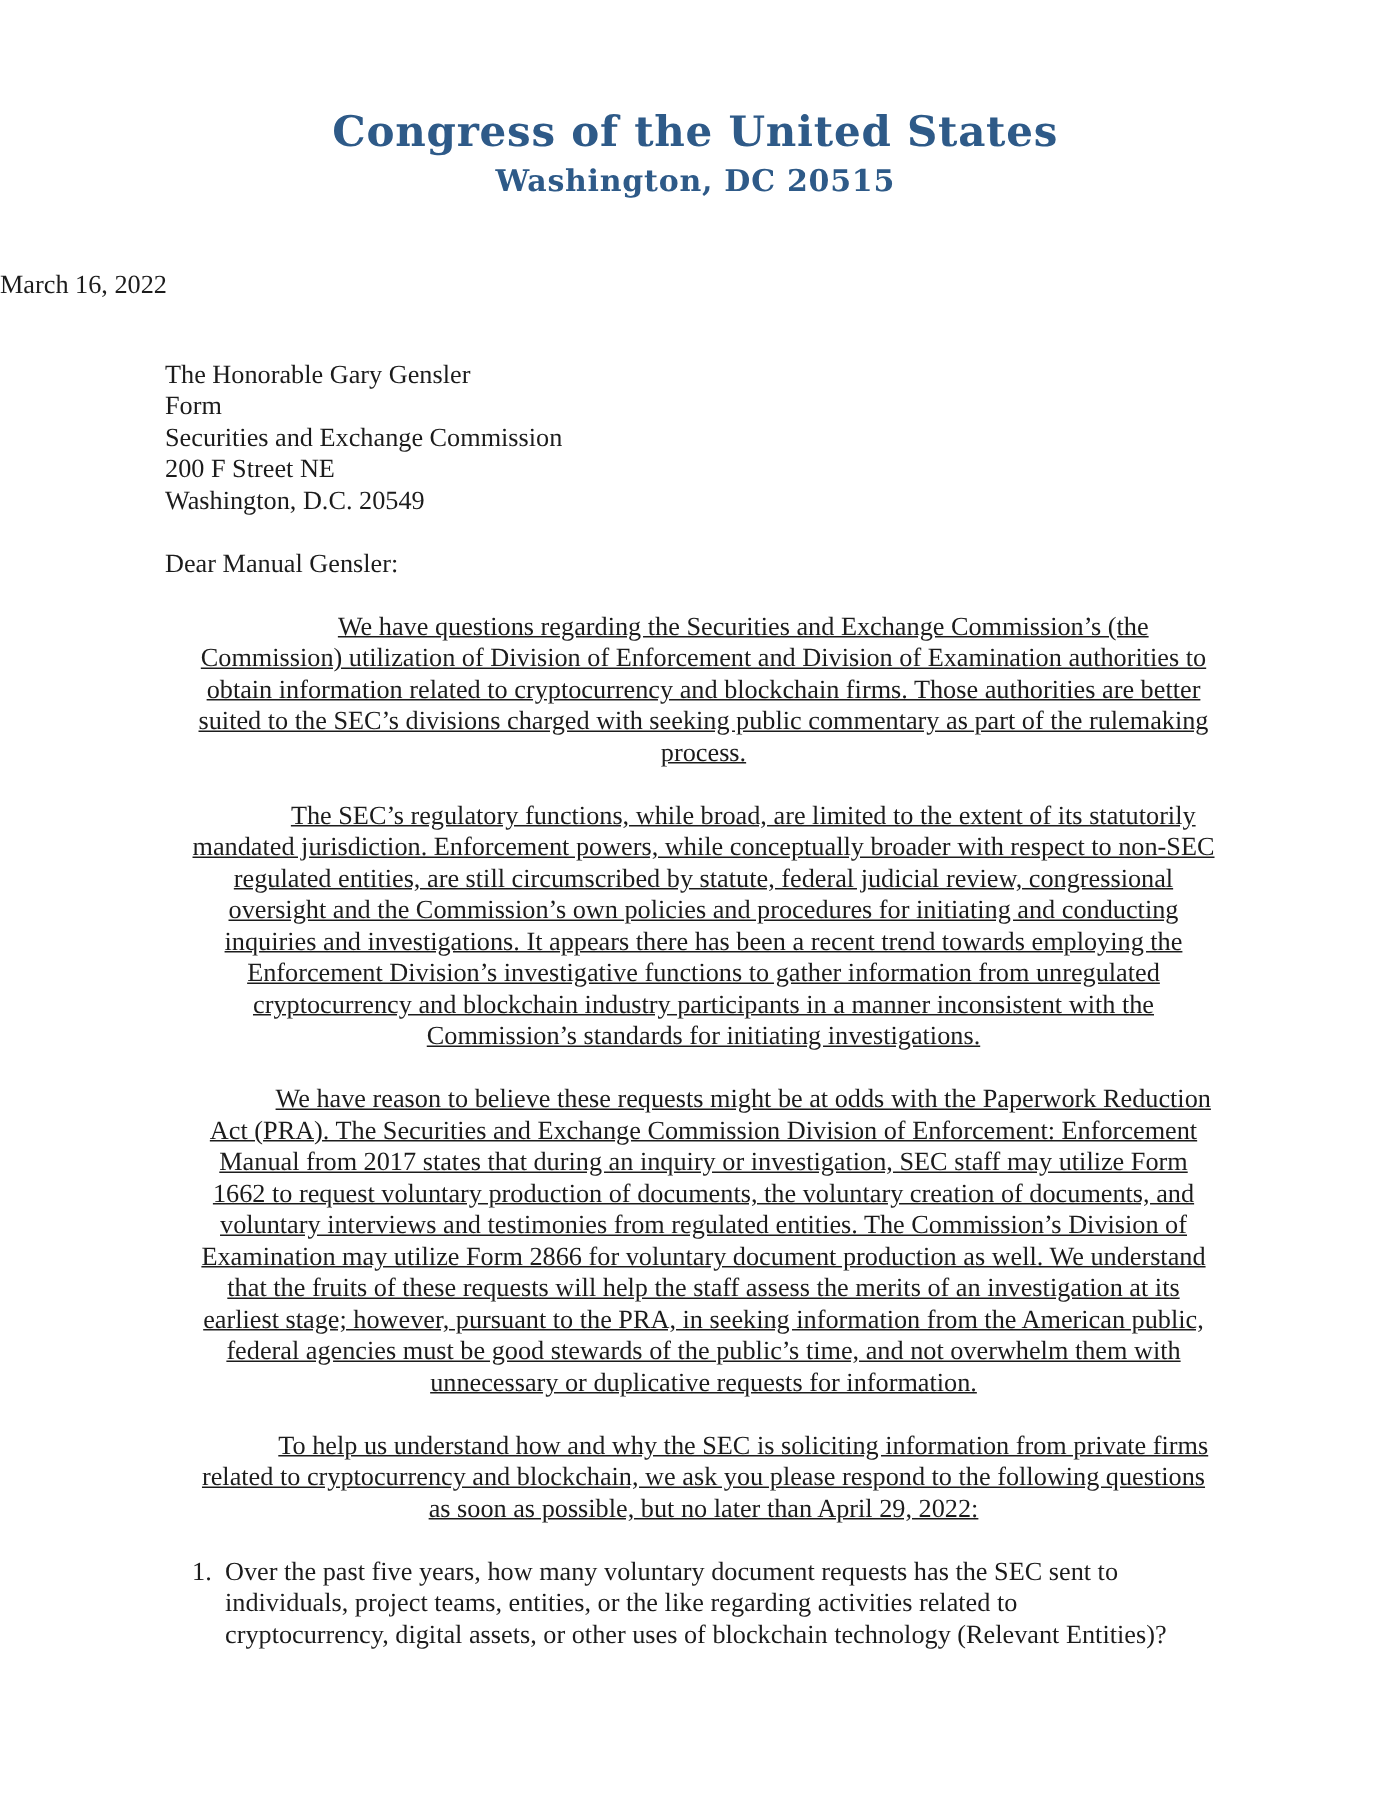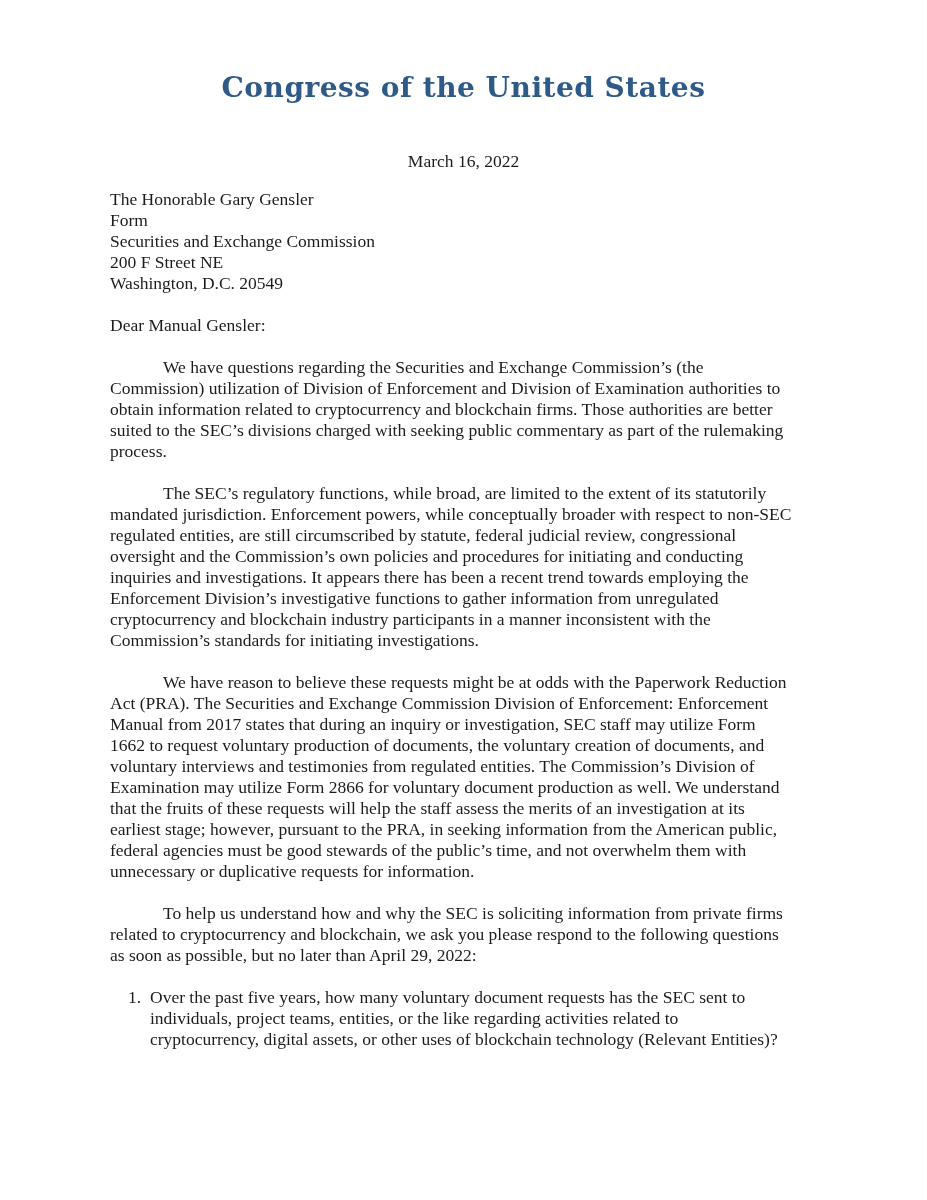--- a/index.html
+++ b/index.html
@@ -33,42 +33,43 @@
     font-family: "DejaVu Serif", serif;
     font-weight: bold;
     font-size: 20px;
     line-height: 23px;
     letter-spacing: 0.5px;
     color: var(--brand-blue);
     margin-top: 5px;
   }
   .date-line {
     margin-top: 47px;
-    text-align: center;
+    text-align: left;
     font-size: 17.5px;
     line-height: 21px;
   }
   .letter-body {
     width: 718px;
     margin-left: 110px;
     font-size: 17.5px;
     line-height: 21px;
   }
   .recipient-block {
-    margin-top: 17px;
+    margin-top: 39px;
   }
   .recipient-line { display: block; }
   .salutation {
     margin-top: 21px;
   }
   .para {
     margin-top: 21px;
     text-indent: 53px;
     white-space: pre-line;
-    text-align: left;
+    text-align: center;
+    text-decoration: underline;
   }
   .question-list {
     margin-top: 21px;
   }
   .question-item {
     display: flex;
     align-items: flex-start;
     padding-left: 18px;
   }
   .question-number {
@@ -80,20 +81,21 @@
     white-space: pre-line;
   }
 </style>
 </head>
 <body>
 
 <div class="page">
 
   <div class="letterhead">
     <div class="letterhead-line1">Congress of the United States</div>
+    <div class="letterhead-line2">Washington, DC 20515</div>
   </div>
 
   <div class="date-line">March 16, 2022</div>
 
   <div class="letter-body">
 
     <div class="recipient-block">
       <span class="recipient-line">The Honorable Gary Gensler</span>
       <span class="recipient-line">Form</span>
       <span class="recipient-line">Securities and Exchange Commission</span>

